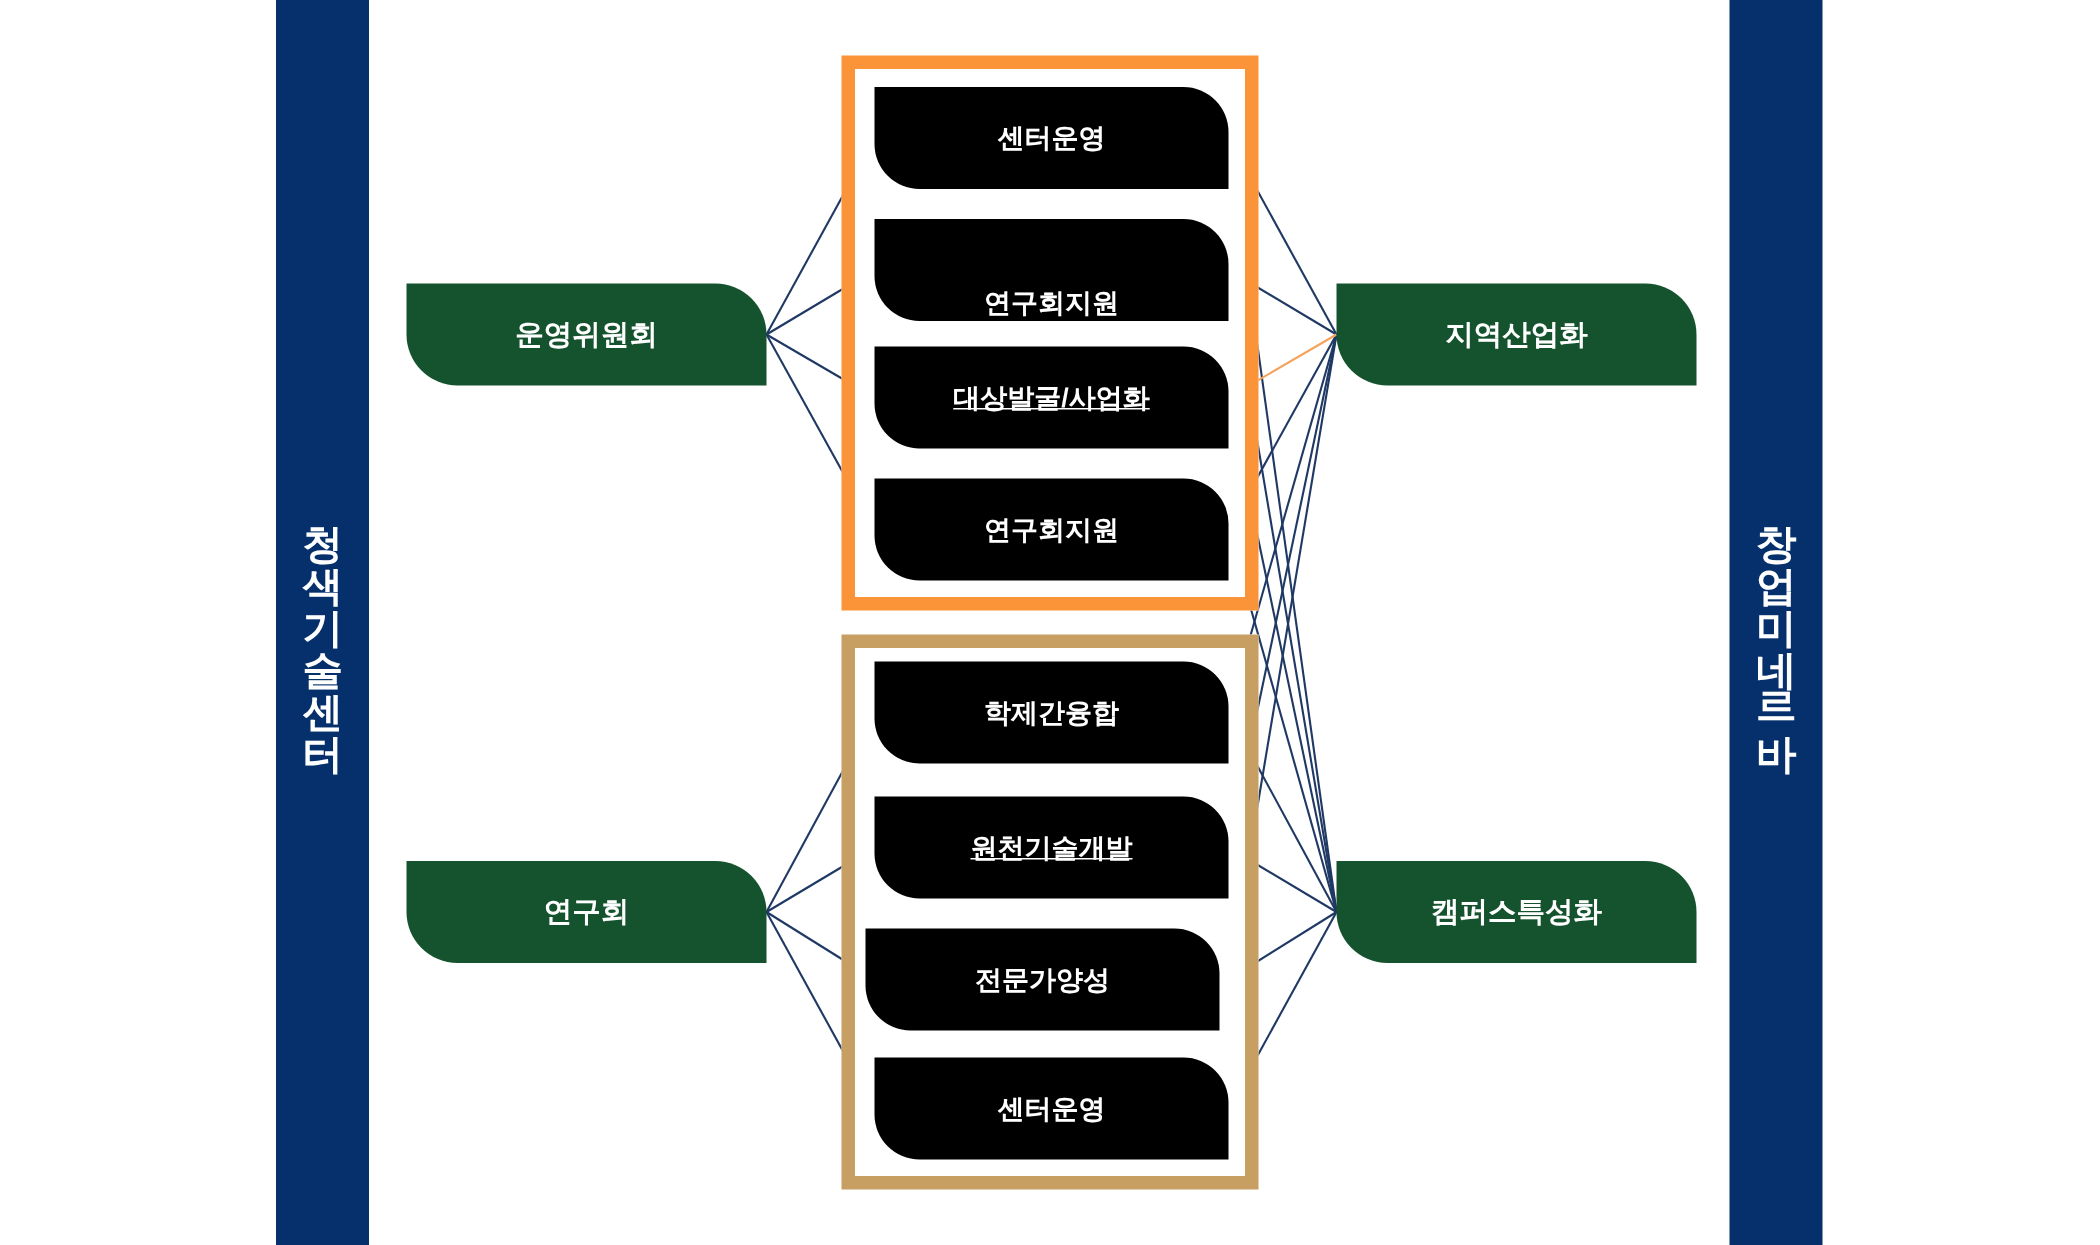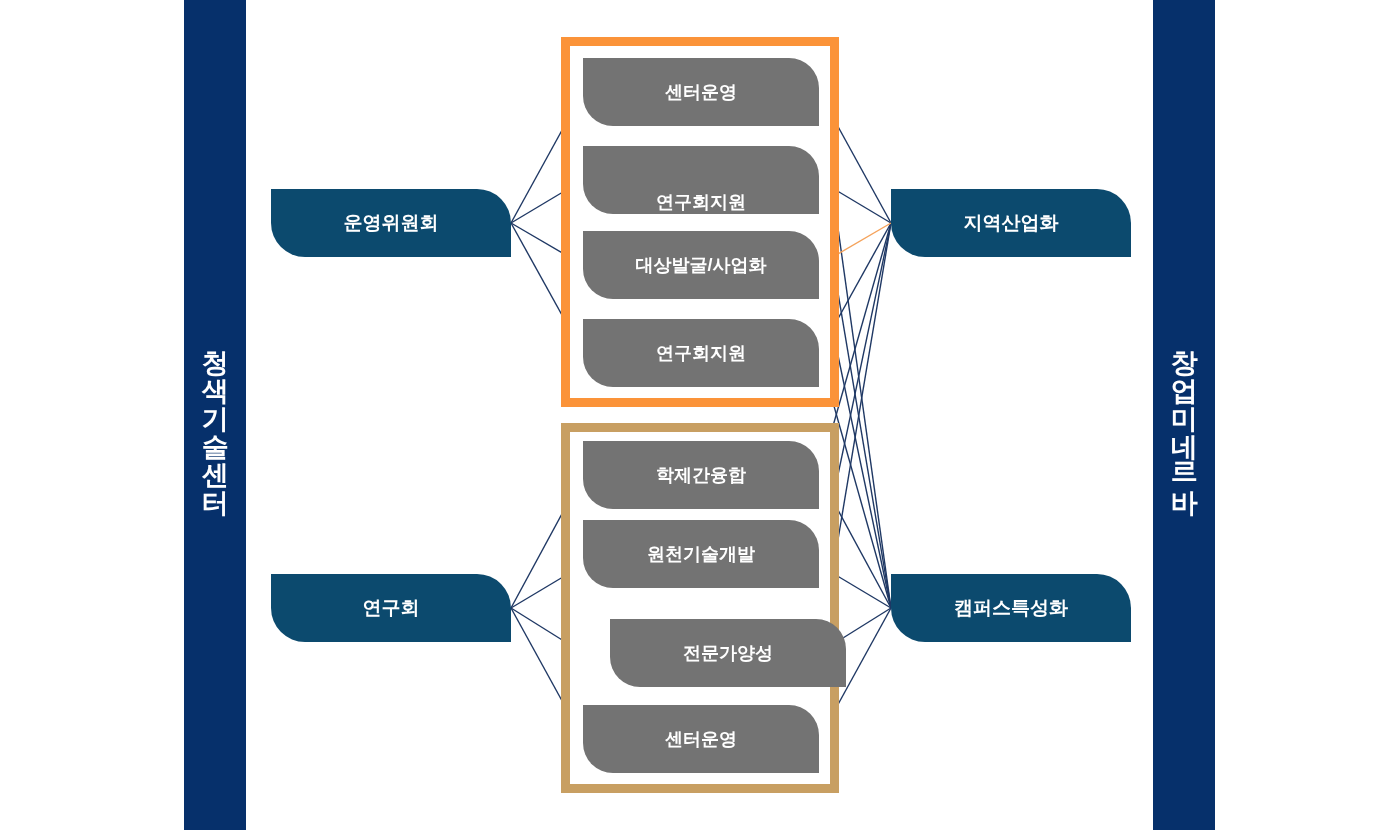--- a/index.html
+++ b/index.html
@@ -53,27 +53,27 @@
     align-items: center;
     justify-content: center;
     color: #ffffff;
     font-weight: bold;
     text-align: center;
     
     border-radius: 0 34px 0 34px;
     z-index: 3;
   }
   .node-primary {
-    background: #0c4a6e;
+    background: #14532d;
     font-size: 19px;
     width: 240px;
     height: 68px;
   }
   .node-sub {
-    background: #737373;
+    background: #000000;
     font-size: 18px;
     width: 236px;
     height: 68px;
     border-radius: 0 30px 0 30px;
   }
 
   
   #node-operating-committee { left: 271px; top: 189px; }
   #node-research-society    { left: 271px; top: 574px; }
   #node-regional-industry   { left: 891px; top: 189px; }
@@ -92,25 +92,25 @@
   }
   #group-research {
     left: 561px; top: 423px;
     width: 278px; height: 370px;
     border: 9px solid #C89F62;
   }
 
   
   #sub-0 { left: 583px; top: 58px; }
   #sub-1 { left: 583px; top: 146px; align-items: flex-end; }
-  #sub-2 { left: 583px; top: 231px; }
+  #sub-2 { left: 583px; top: 231px; text-decoration: underline; }
   #sub-3 { left: 583px; top: 319px; }
   #sub-4 { left: 583px; top: 441px; }
-  #sub-5 { left: 583px; top: 520px; }
-  #sub-6 { left: 610px; top: 619px; }
+  #sub-5 { left: 583px; top: 531px; text-decoration: underline; }
+  #sub-6 { left: 577px; top: 619px; }
   #sub-7 { left: 583px; top: 705px; }
 </style>
 </head>
 <body>
 
 <div id="stage">
 
   <svg id="connectors" viewBox="0 0 1400 830" xmlns="http://www.w3.org/2000/svg">
     <g stroke="#1F3864" stroke-width="1.4" fill="none">
 

